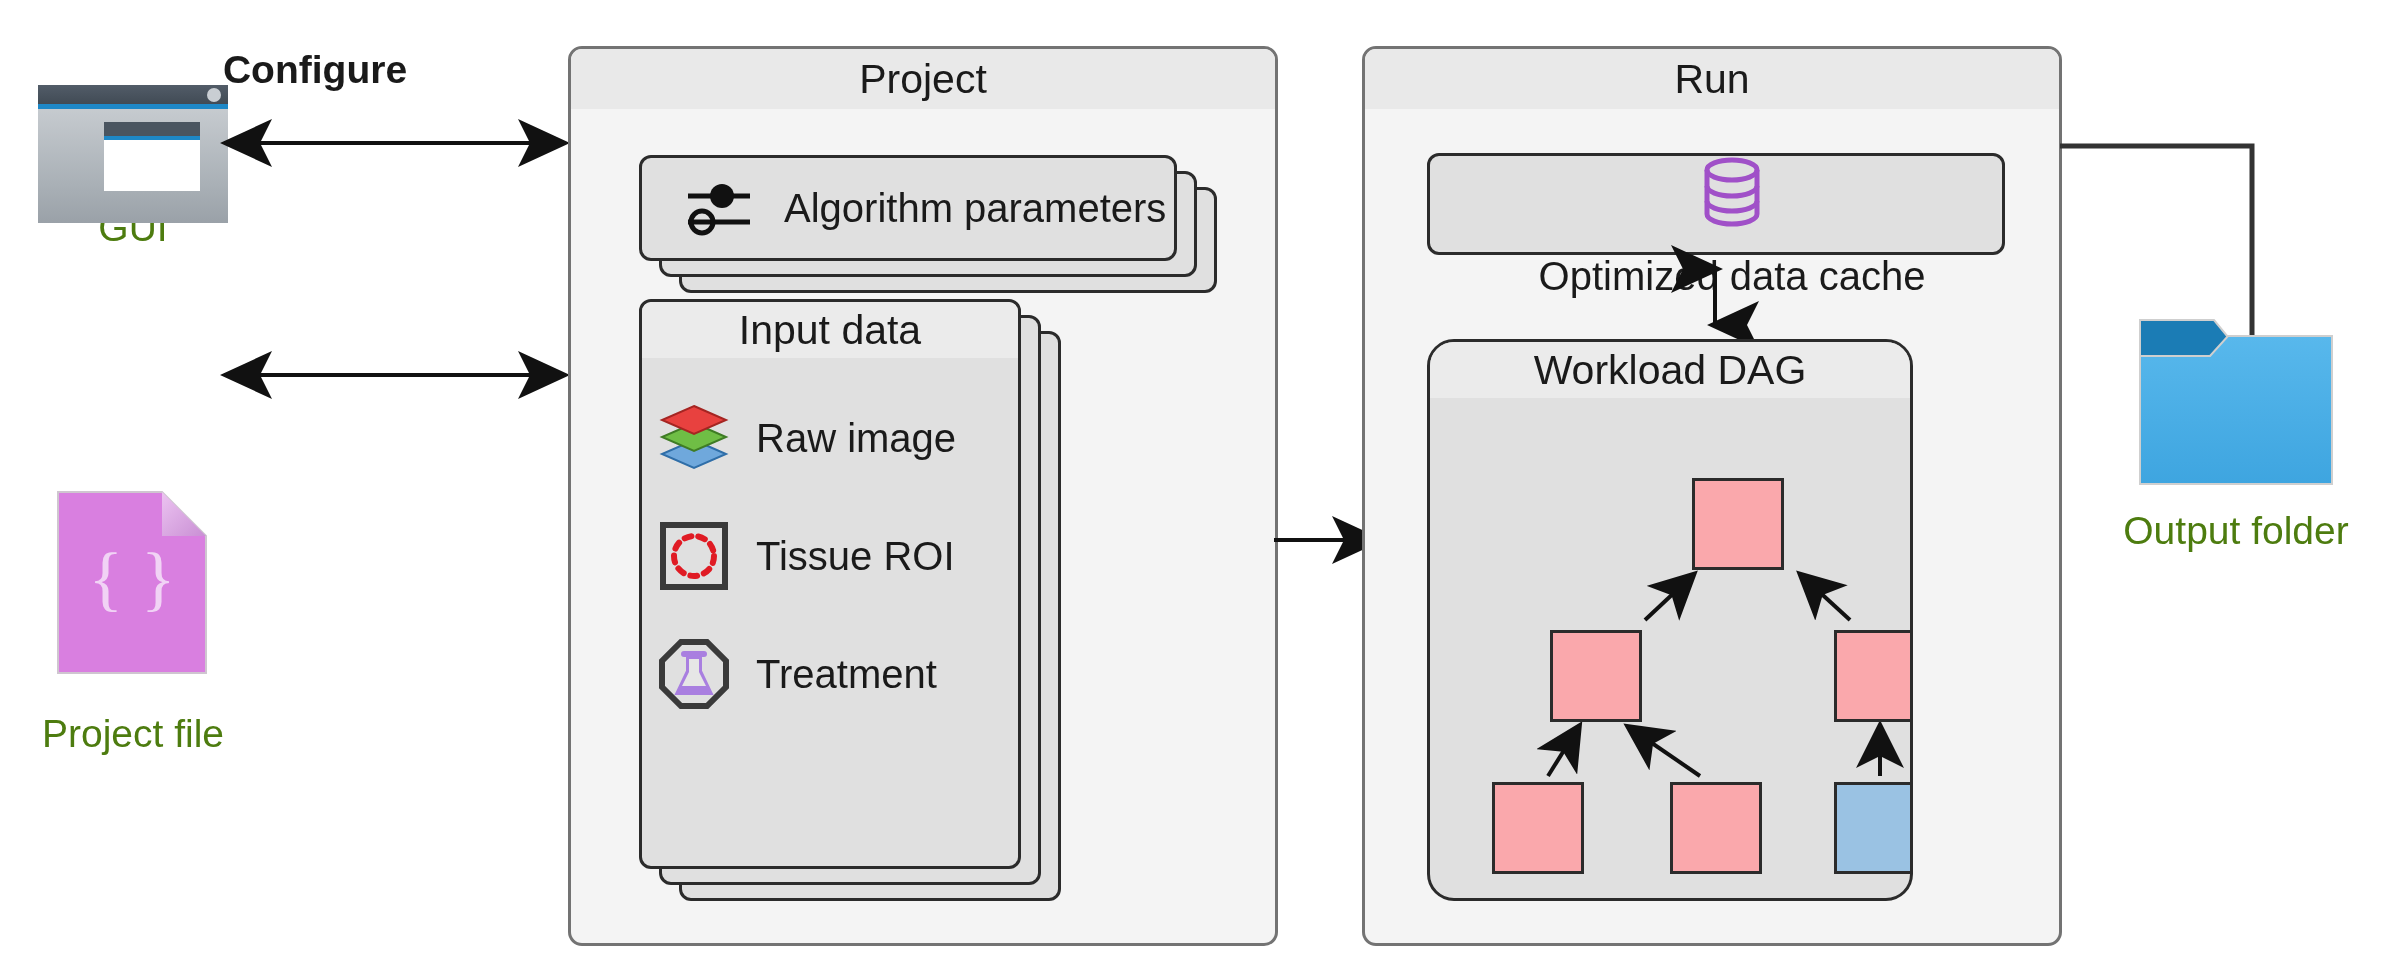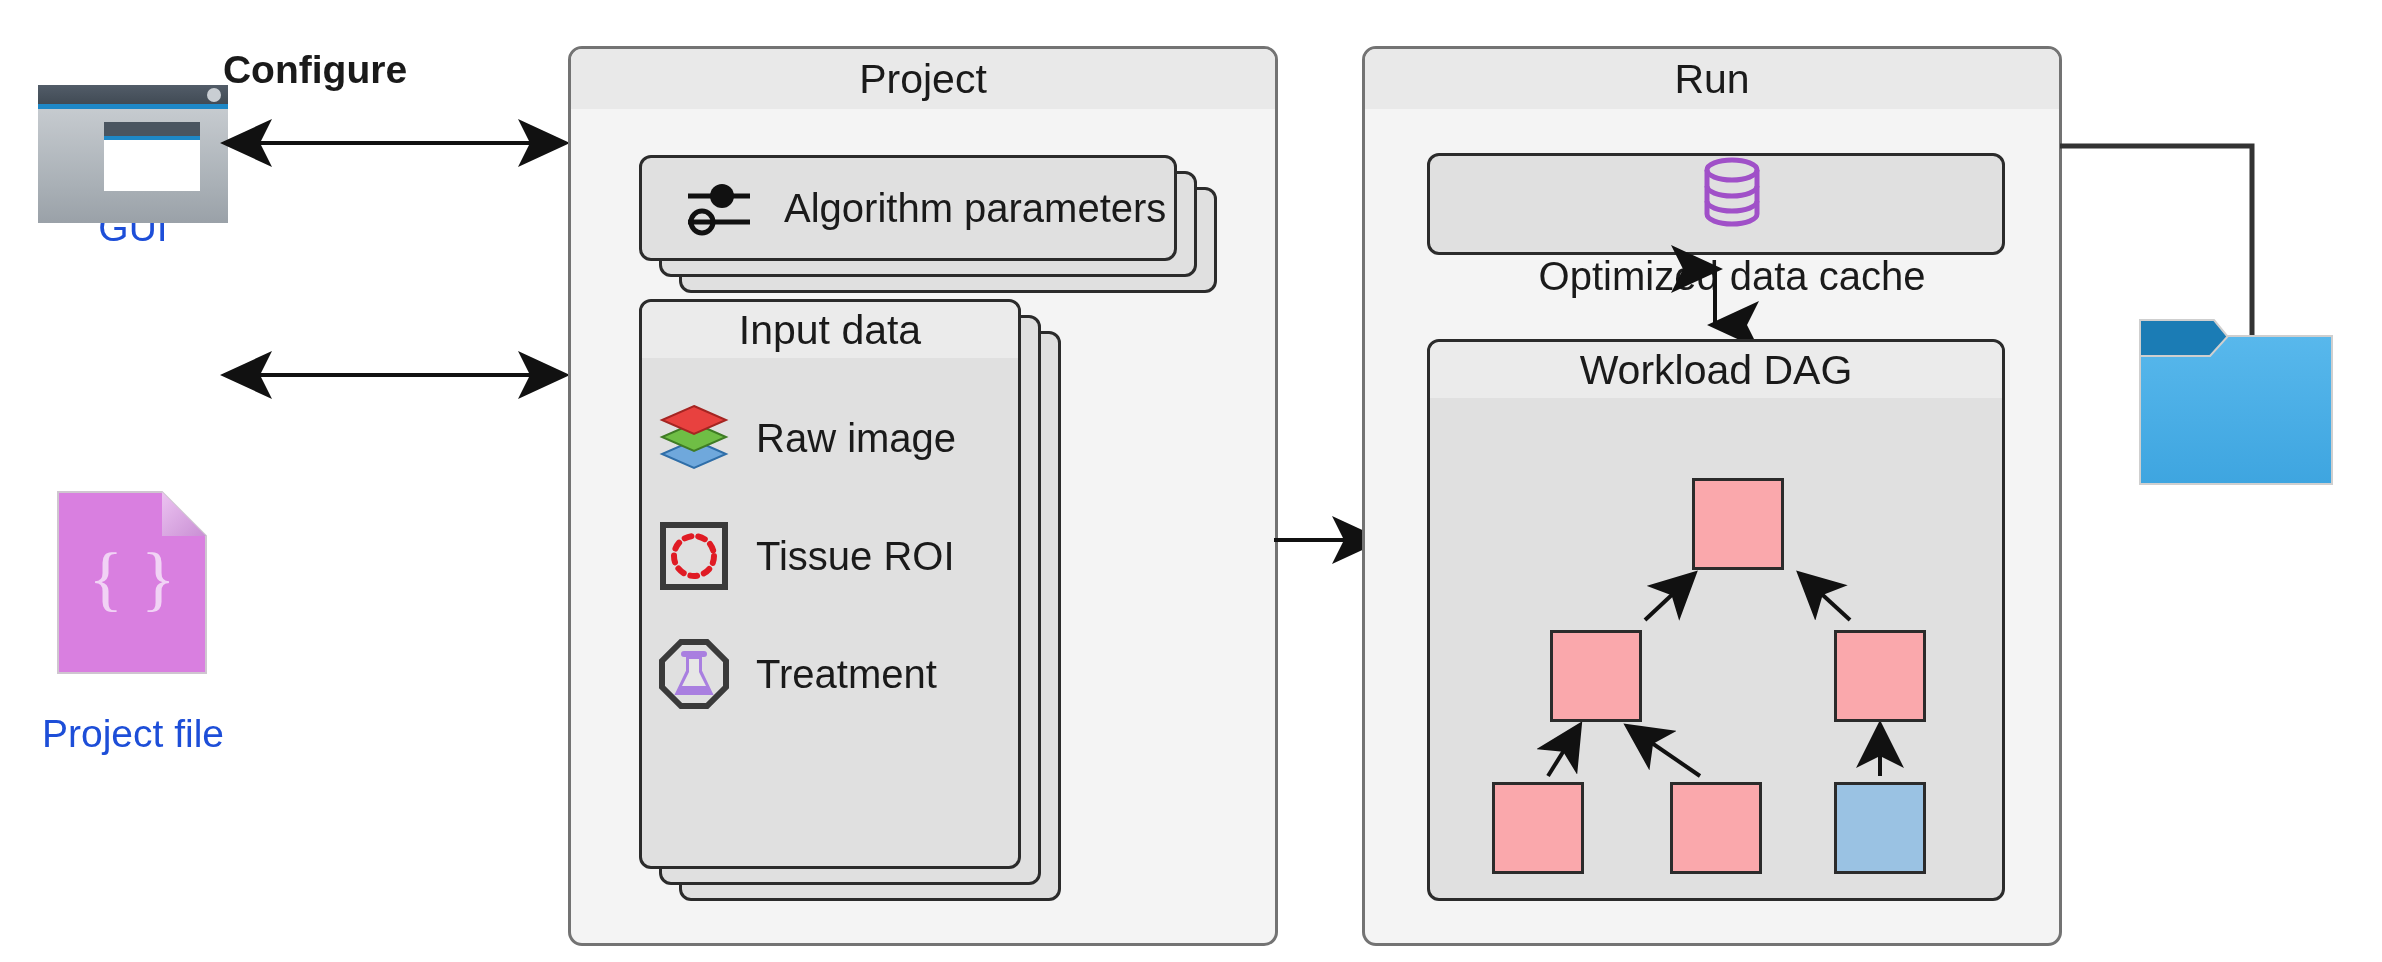--- a/index.html
+++ b/index.html
@@ -18,21 +18,21 @@
   }
   .abs{position:absolute;}
   .edge-label{
     font-size:39px;
     text-align:center;
     color:#1a1a1a;
   }
   .icon-caption{
     font-size:39px;
     text-align:center;
-    color:#1d4ed8;
+    color:#4d7c0f;
     line-height:1.2;
   }
 
   
   .panel{
     border:3px solid #737373;
     border-radius:14px;
     background:#f4f4f4;
     box-sizing:border-box;
     overflow:hidden;
@@ -262,21 +262,21 @@
               <path d="M0,13 L6,0 L12,13 L6,10 z" fill="#111"></path>
             </marker>
             <marker id="arrD" markerWidth="13" markerHeight="13" refX="6" refY="11" orient="auto">
               <path d="M0,0 L6,13 L12,0 L6,3 z" fill="#111"></path>
             </marker>
           </defs>
           <line x1="30" y1="14" x2="30" y2="70" stroke="#111" stroke-width="4" marker-start="url(#arrU)" marker-end="url(#arrD)"></line>
         </svg>
       </div>
 
-      <div class="abs card" style="left:62px;top:230px;width:578px;height:562px;overflow:hidden;">
+      <div class="abs card" style="left:62px;top:230px;width:486px;height:562px;overflow:hidden;border-radius:27px;">
         <div class="card-head">Workload DAG</div>
 
         <div style="position:relative;width:100%;height:500px;">
           <svg width="572" height="500" viewBox="0 0 572 500" style="position:absolute;left:0;top:0;">
             <defs>
               <marker id="dagArr" markerWidth="12" markerHeight="12" refX="10" refY="6" orient="auto">
                 <path d="M0,0 L12,6 L0,12 L3,6 z" fill="#111"></path>
               </marker>
             </defs>
 
@@ -310,14 +310,16 @@
       <defs>
         <linearGradient id="folderBody" x1="0" y1="0" x2="0" y2="1">
           <stop offset="0" stop-color="#58b8ec"></stop>
           <stop offset="1" stop-color="#3ea5e0"></stop>
         </linearGradient>
       </defs>
       <path d="M4,8 H78 L96,30 H196 V62 H4 Z" fill="#1b7cb5" stroke="#cfcfcf" stroke-width="2"></path>
       <path d="M4,44 H74 L92,24 H196 V172 H4 Z" fill="url(#folderBody)" stroke="#cfcfcf" stroke-width="2"></path>
     </svg>
   </div>
+  <div class="abs icon-caption" style="left:2116px;top:508px;width:240px;">Output
+folder</div>
 
 </div>
 
 </body></html>

